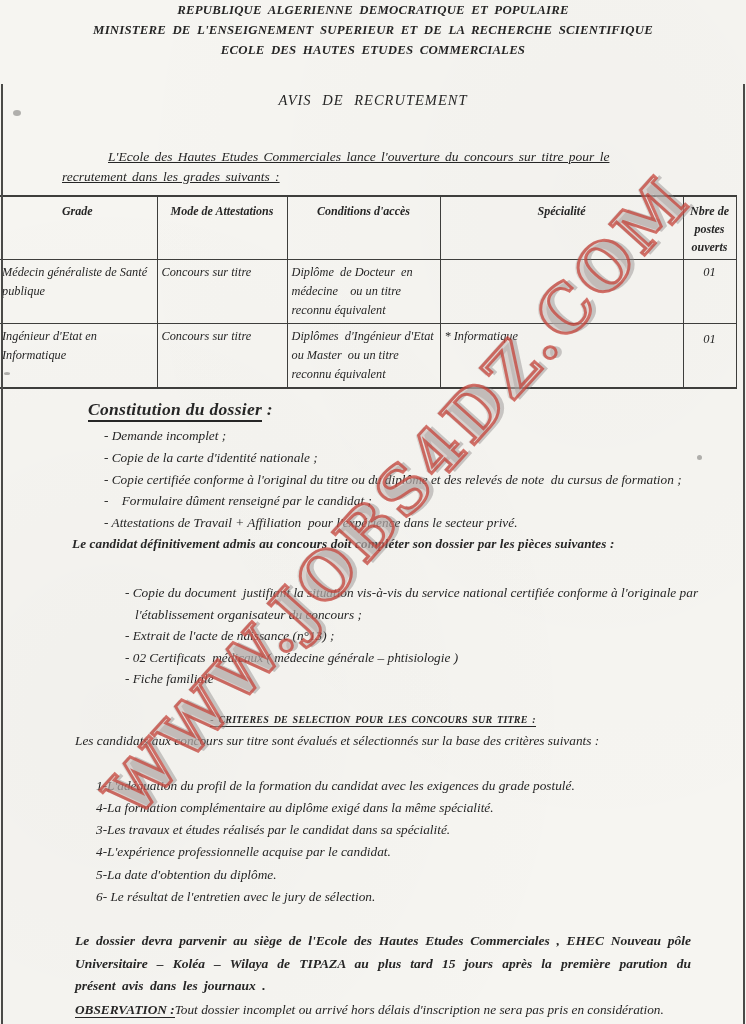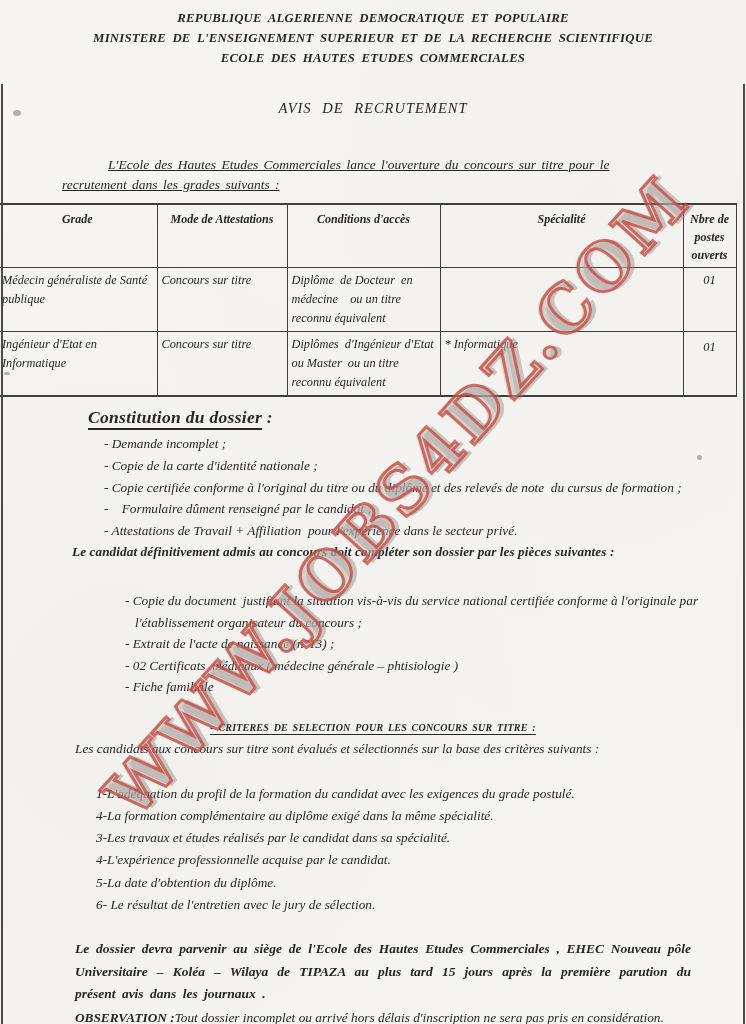--- a/index.html
+++ b/index.html
@@ -32,21 +32,21 @@
     font-style:normal;font-weight:bold;
     font-size:64px;letter-spacing:5px;line-height:70px;
     transform:rotate(-48deg);
     color:rgba(214,200,196,0.38);
     -webkit-text-stroke:3px rgba(197,62,52,0.72);
     text-shadow:4px 4px 0 rgba(135,132,130,0.42), -2px -2px 0 rgba(150,147,145,0.28);
     z-index:5;pointer-events:none;
     white-space:nowrap;
   }
   
-  .gov-header{padding-top:8px;text-align:center;font-weight:bold;font-size:12.8px;line-height:20px;letter-spacing:0.2px;word-spacing:3px;}
+  .gov-header{text-align:center;font-weight:bold;font-size:12.8px;line-height:20px;letter-spacing:0.2px;word-spacing:3px;}
   .doc-title{margin-top:32px;text-align:center;font-size:14.5px;letter-spacing:1px;word-spacing:6px;}
   
   .intro{margin:38px 80px 0 62px;text-indent:46px;font-size:13.5px;line-height:20px;word-spacing:2px;text-decoration:underline;}
   
   table.rec{
     border-collapse:collapse;margin-top:8px;width:736px;table-layout:fixed;
     font-size:12.3px;line-height:19px;
   }
   table.rec col.c1{width:157px;} table.rec col.c2{width:130px;}
   table.rec col.c3{width:153px;} table.rec col.c4{width:243px;}

